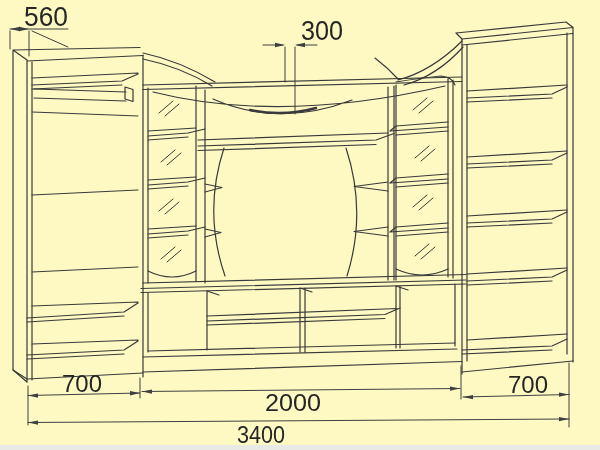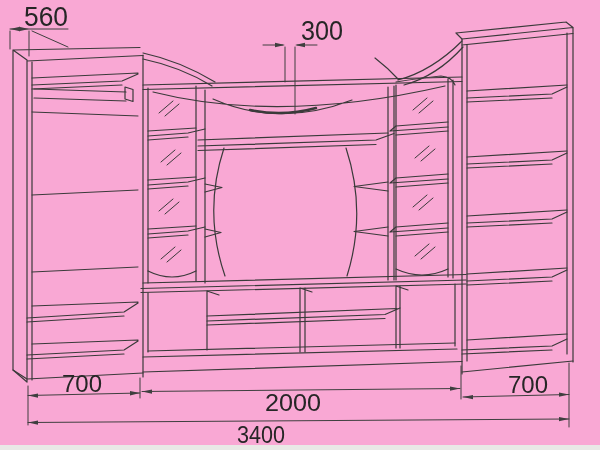--- a/index.html
+++ b/index.html
@@ -1,16 +1,16 @@
 <!DOCTYPE html>
 <html><head>
 <meta charset="utf-8">
 <style>
   html,body{margin:0;padding:0;background:#ffffff;}
-  #stage{position:relative;width:600px;height:450px;background:#f9a8d4;overflow:hidden;
+  #stage{position:relative;width:600px;height:450px;background:#fef9c3;overflow:hidden;
          font-family:"Liberation Sans", sans-serif;}
   svg{display:block}
   svg path{stroke:#3a3a3a;stroke-width:1.2;fill:none;stroke-linecap:round;stroke-linejoin:round}
   svg path.thin{stroke-width:1}
   svg path.heavy{stroke-width:2.4}
   svg path.dim{stroke:#3f3f3f;stroke-width:1}
   svg polygon.arrow{fill:#3f3f3f;stroke:none}
   svg text{fill:#262626;font-family:"Liberation Sans", sans-serif;}
   .floorshadow{position:absolute;left:0;bottom:0;width:600px;height:5px;background:#e9e9e6;}
 </style>

